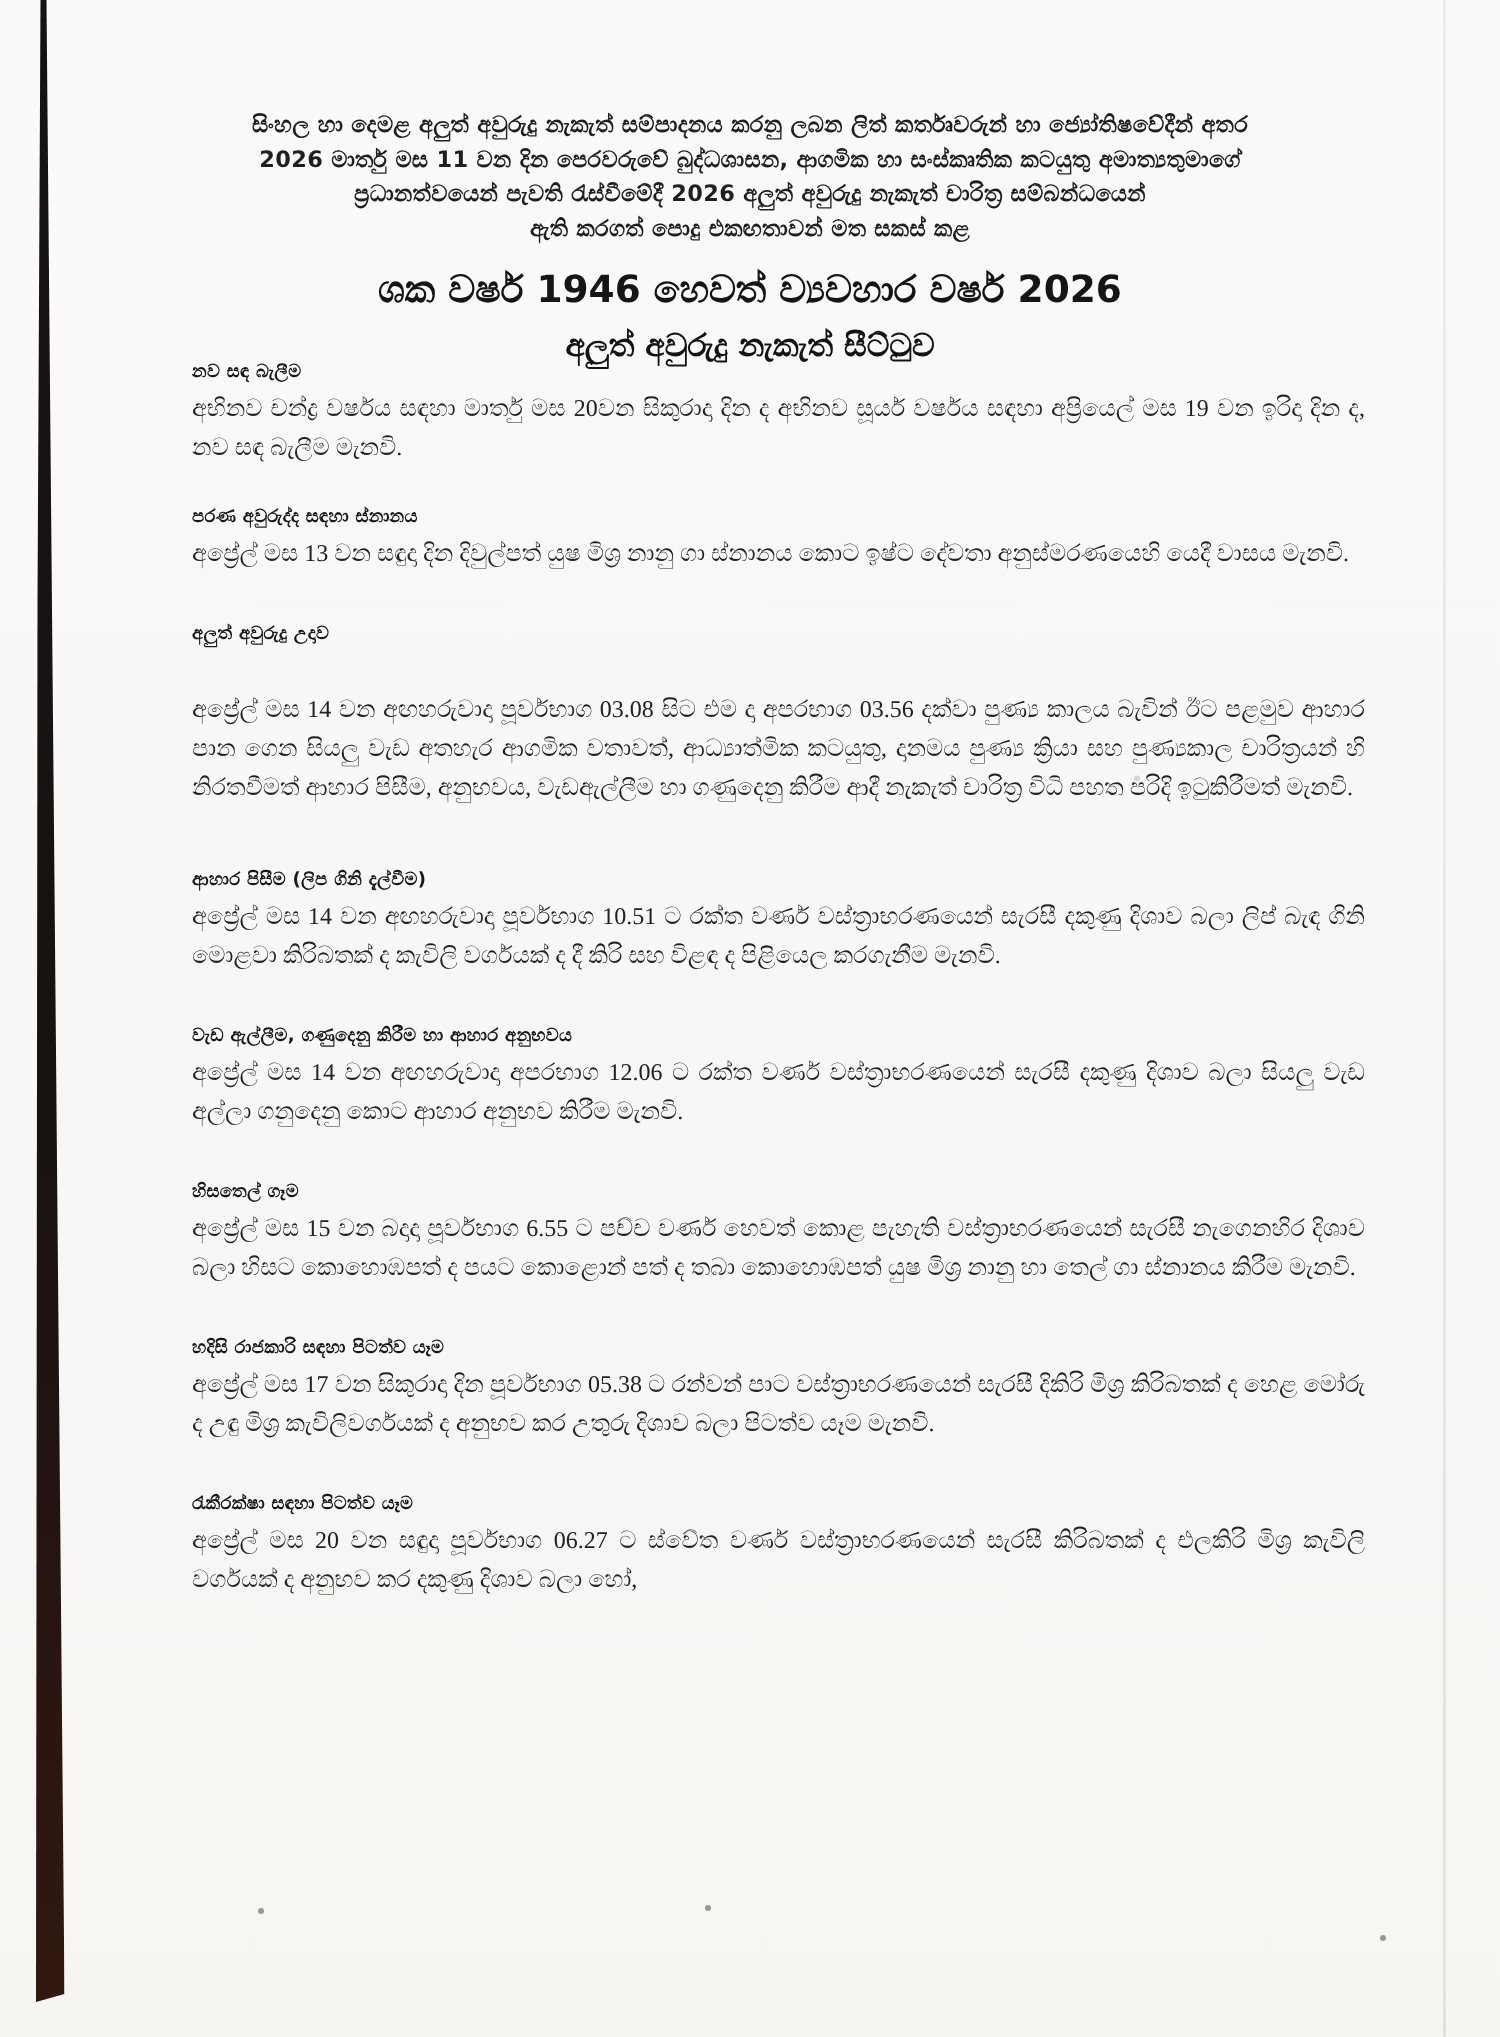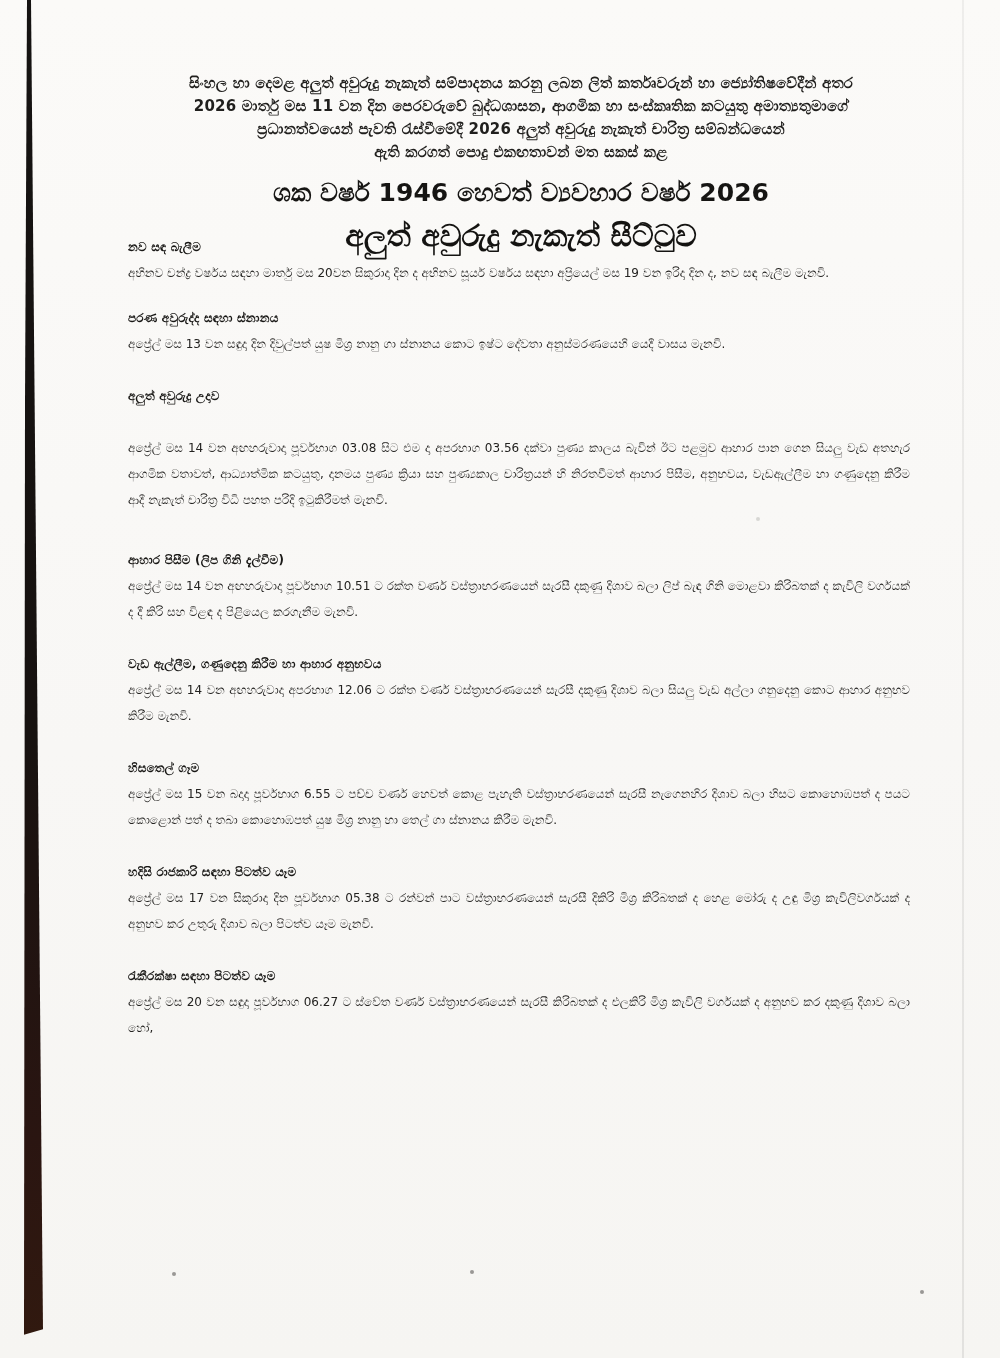--- a/index.html
+++ b/index.html
@@ -28,63 +28,64 @@
   .right-edge {
     position: absolute;
     left: 962px; top: 0;
     width: 2px; height: 1358px;
     background: linear-gradient(180deg, rgba(0,0,0,0.10), rgba(0,0,0,0.16));
     opacity: .5;
   }
 
   .header-block {
     position: absolute;
-    left: 116px; top: 72px;
+    left: 95px; top: 72px;
     width: 810px;
     text-align: center;
   }
   .preamble-line {
     font-size: 15px;
     font-weight: bold;
     line-height: 23px;
     color: #201f1d;
     letter-spacing: .2px;
   }
   .doc-title-1 {
     margin-top: 14px;
     font-size: 25px;
     font-weight: bold;
     color: #161513;
   }
   .doc-title-2 {
     margin-top: 10px;
-    font-size: 30px;
+    font-size: 21px;
     font-weight: bold;
     color: #141311;
   }
 
   .content {
     position: absolute;
     left: 128px; top: 240px;
     width: 782px;
   }
   .section { margin-bottom: 25px; }
   .section-heading {
     font-size: 12px;
     font-weight: bold;
     color: #191816;
     margin: 0 0 6px 0;
     letter-spacing: .2px;
   }
   .section-body {
-    font-size: 12px;
+    font-size: 16px;
     line-height: 26px;
     text-align: justify;
     color: #232220;
     margin: 0;
+    font-family: Liberation Serif, serif;
   }
 
   
   .gap-lg { margin-bottom: 32px; }
   .gap-xl { margin-bottom: 40px; }
 
   .speck {
     position: absolute;
     width: 4px; height: 4px;
     border-radius: 50%;

